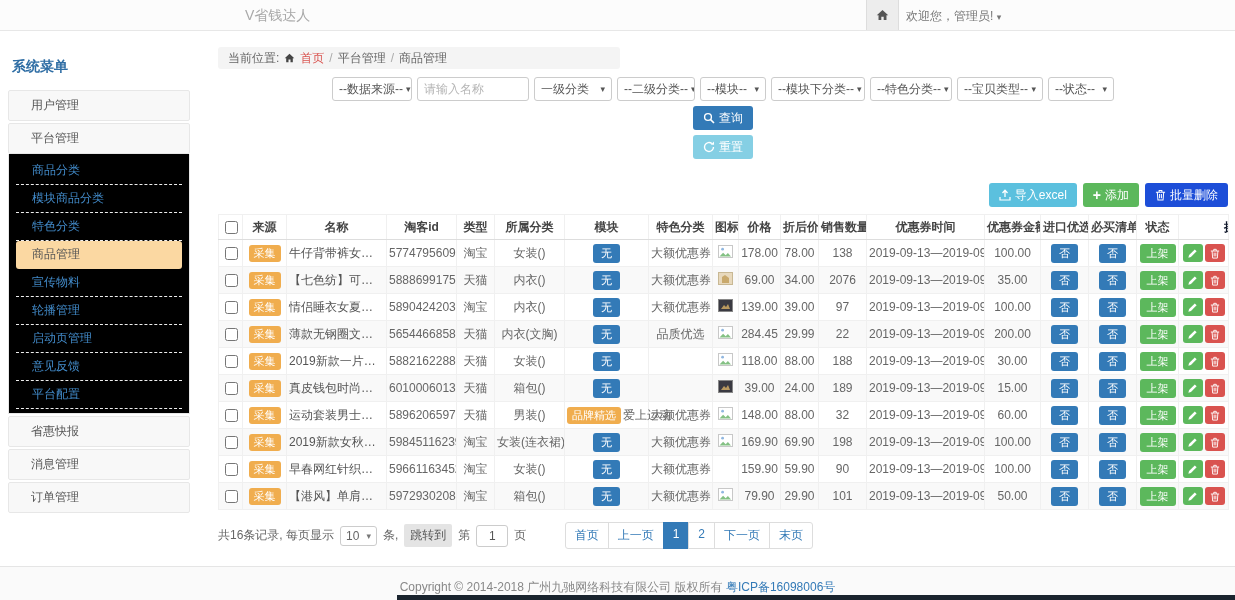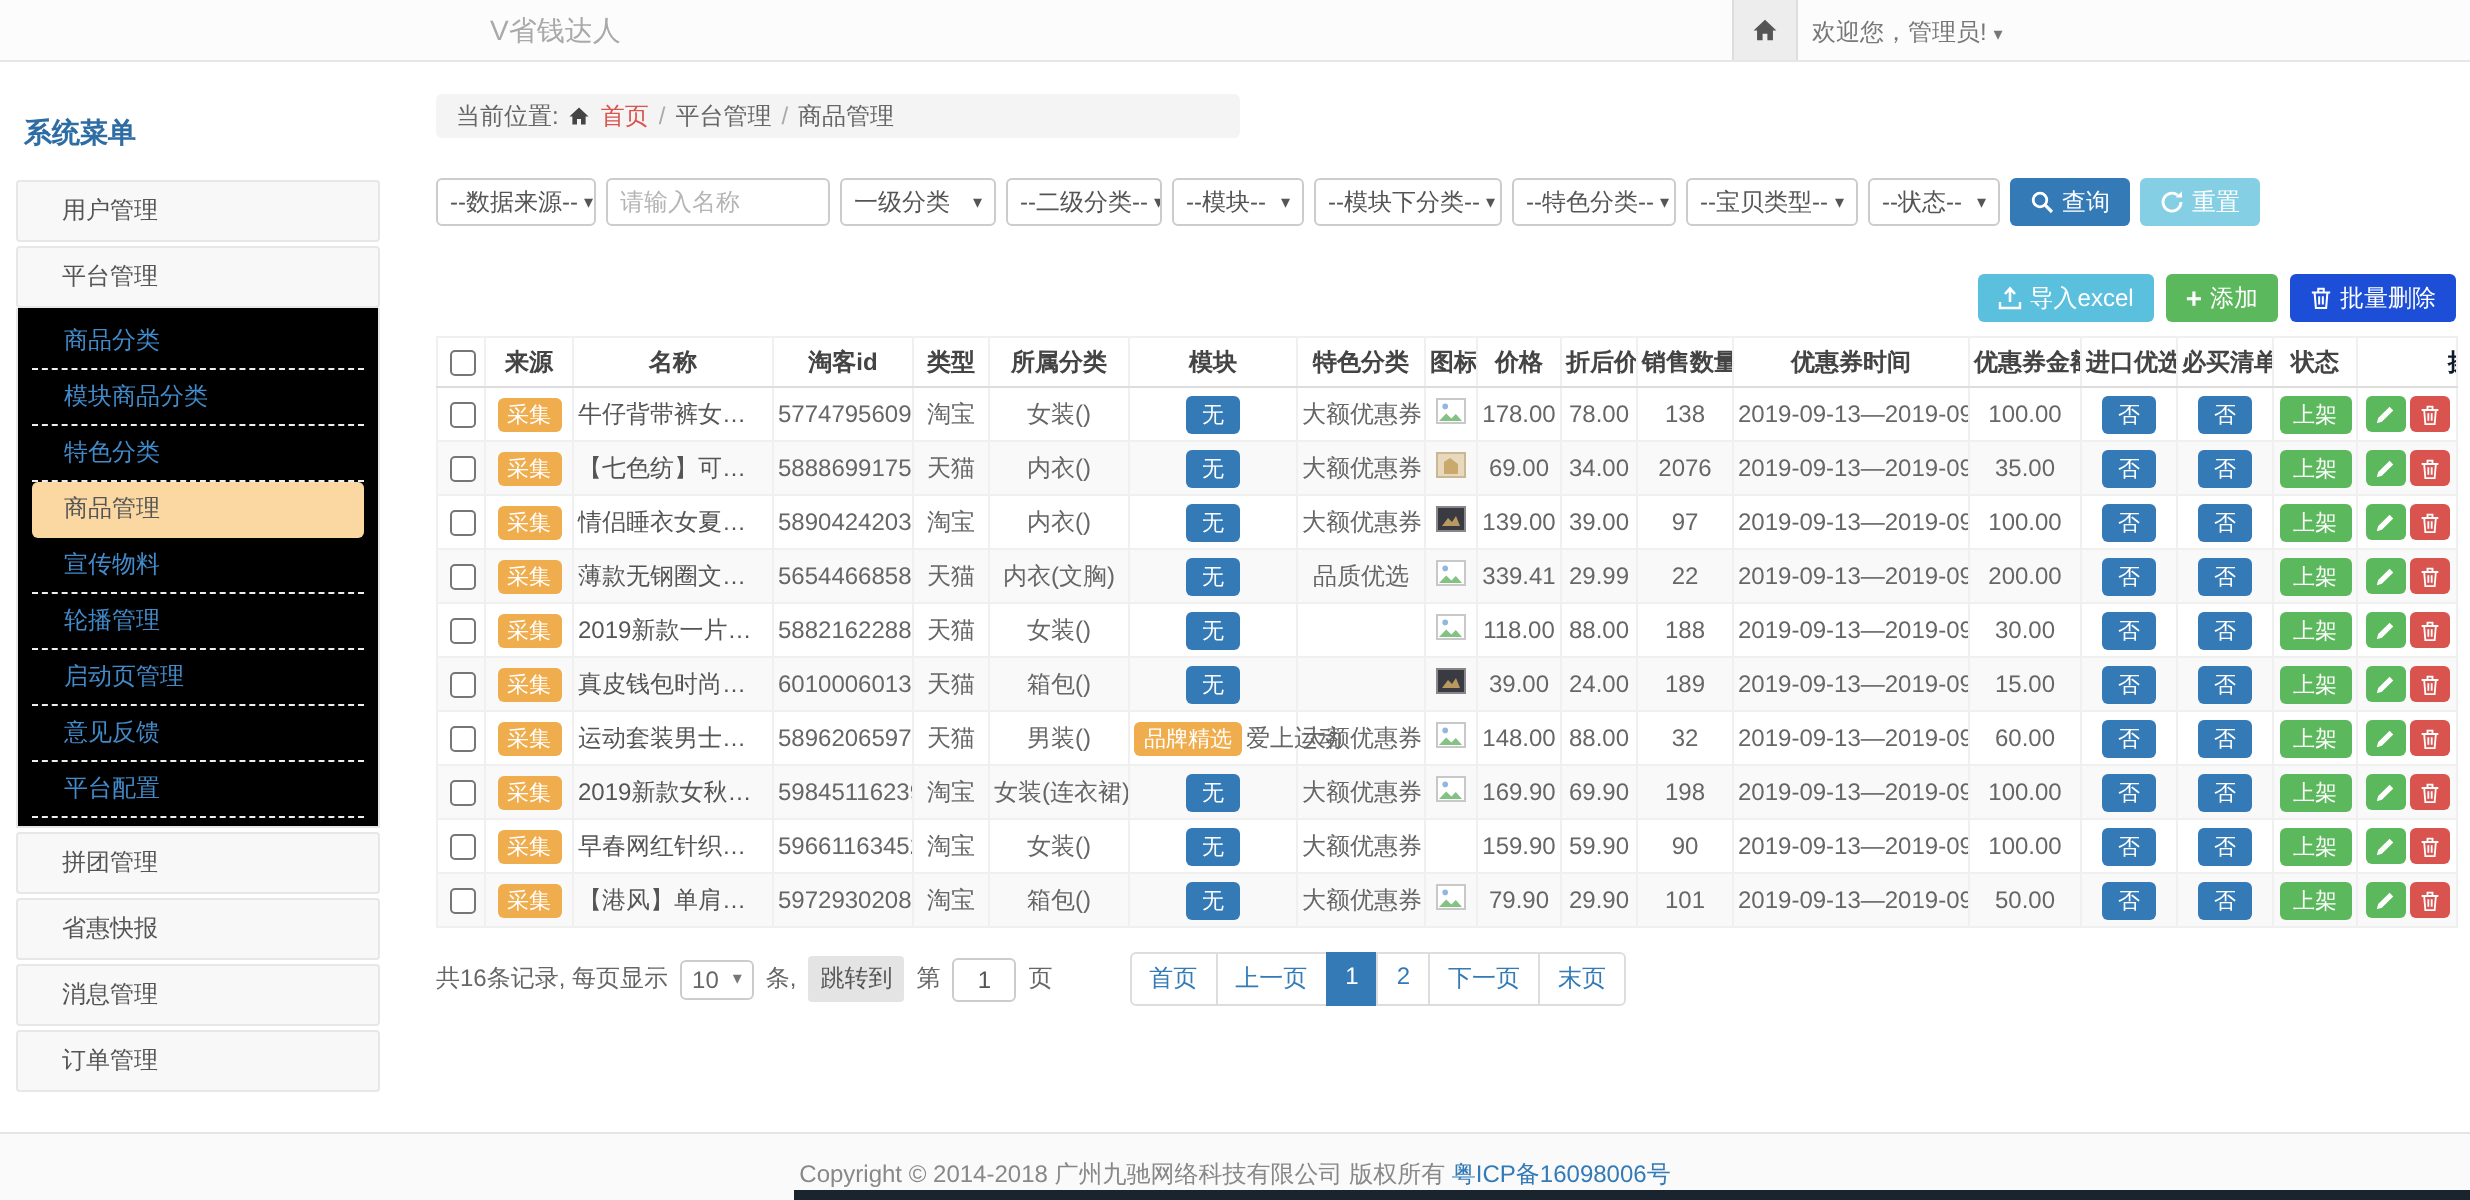--- a/index.html
+++ b/index.html
@@ -22,21 +22,21 @@
   .side-sub.active{background:#fbd8a2;color:#555;border-radius:3px;border-bottom-color:transparent;}
 
   
   .main{position:absolute;left:218px;top:47px;width:1010px;}
   .breadcrumb{width:402px;box-sizing:border-box;height:22px;background:#f4f4f4;border-radius:3px;display:flex;align-items:center;gap:5px;padding:0 10px;color:#666;}
   .bc-home-link{color:#d9534f;cursor:pointer;text-decoration:none;}
   .bc-sep{color:#aaa;}
   .bc-item{color:#666;}
 
   
-  .filter-row{display:flex;align-items:center;gap:5px;margin-top:20px;}
+  .filter-row{display:flex;align-items:center;gap:5px;margin-top:8px;flex-direction:column;}
   #filter-selects{display:flex;align-items:center;gap:5px;}
   .fsel{box-sizing:border-box;border:1px solid #ccc;border-radius:3px;height:24px;display:flex;align-items:center;justify-content:space-between;padding:0 6px;background:#fff;color:#555;cursor:pointer;white-space:nowrap;overflow:hidden;}
   .fsel .caret-icon{color:#555;margin-left:3px;}
   .ftext{box-sizing:border-box;width:112px;height:24px;border:1px solid #ccc;border-radius:3px;padding:0 6px;font-size:12px;color:#555;outline:none;}
   .ftext::placeholder{color:#b5b5b5;}
   .btn{height:24px;border:none;border-radius:3px;color:#fff;display:inline-flex;align-items:center;gap:4px;padding:0 10px;font-size:12px;cursor:pointer;}
   .btn-primary{background:#337ab7;}
   .btn-info{background:#5bc0de;justify-content:space-between;}
   .btn-info-light{background:#85cfe4;}
   .btn-success{background:#5cb85c;}
@@ -111,21 +111,20 @@
           <div class="side-sub">商品分类</div>
           <div class="side-sub">模块商品分类</div>
           <div class="side-sub">特色分类</div>
           <div class="side-sub active">商品管理</div>
           <div class="side-sub">宣传物料</div>
           <div class="side-sub">轮播管理</div>
           <div class="side-sub">启动页管理</div>
           <div class="side-sub">意见反馈</div>
           <div class="side-sub">平台配置</div>
         </div>
-        <div class="side-group">拼团管理</div>
         <div class="side-group">省惠快报</div>
         <div class="side-group">消息管理</div>
         <div class="side-group">订单管理</div>
       </div>
   </div>
 
   <div class="main">
 
     <div class="breadcrumb">
       <span>当前位置:</span>
@@ -375,21 +374,21 @@
               <td>内衣(文胸)</td>
               <td class="module-cell"><span class="pill-blue">无</span></td>
               <td>品质优选</td>
               <td><span class="bicon">
                   <svg width="15" height="13" viewBox="0 0 15 13">
                     <rect x="0.5" y="0.5" width="14" height="12" fill="#fff" stroke="#c8c8c8"></rect>
                     <circle cx="4.6" cy="4.2" r="1.4" fill="#90b7e0"></circle>
                     <path d="M1.5 11.5l3.6-3.8 2.6 2.6 2.2-2.3 3.1 3.5z" fill="#84c184"></path>
                   </svg>
                 </span></td>
-              <td>339.41</td>
+              <td>284.45</td>
               <td>29.99</td>
               <td>22</td>
               <td>2019-09-13—2019-09-17</td>
               <td>200.00</td>
               <td><span class="pill-blue">否</span></td>
               <td><span class="pill-blue">否</span></td>
               <td><span class="pill-green">上架</span></td>
               <td><span class="op-btn op-edit">
                   <svg width="11" height="11" viewBox="0 0 12 12">
                     <path d="M1.5 10.5l.8-2.8 6.2-6.2 2 2-6.2 6.2z" fill="#fff"></path>

